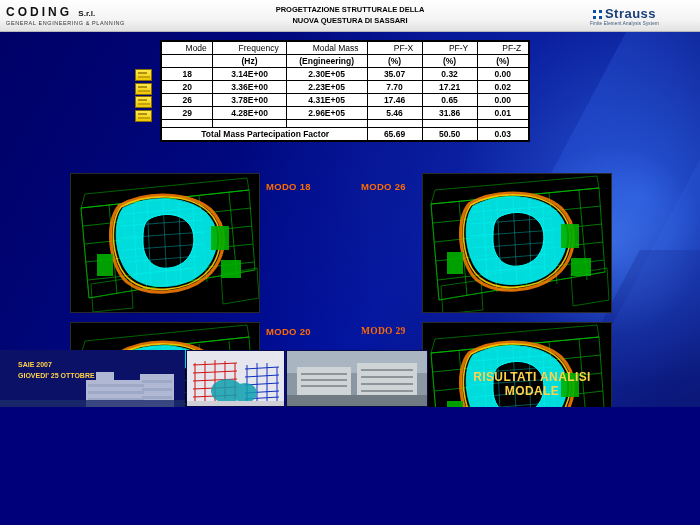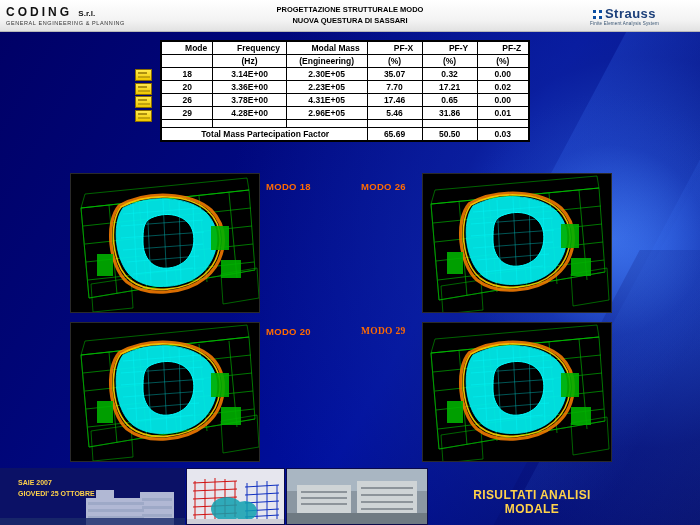--- a/index.html
+++ b/index.html
@@ -5,21 +5,21 @@
   * { box-sizing: border-box; }
   html, body { margin:0; padding:0; }
   body {
     width:700px; height:525px;
     font-family:"Liberation Sans", sans-serif;
     background:#00007a;
     overflow:hidden;
     position:relative;
   }
   #slide {
-    position:absolute; left:0; top:0; width:700px; height:525px;
+    position:absolute; left:0; top:0; width:700px; height:407px;
     background:
       radial-gradient(circle at 92% 48%, rgba(40,90,220,0.95) 0%, rgba(20,45,160,0.5) 28%, rgba(0,0,110,0) 60%),
       linear-gradient(120deg, #000065 0%, #00087f 35%, #0010a0 60%, #000a78 80%, #000050 100%);
     overflow:hidden;
   }
   
   .band {
     position:absolute;
     background:linear-gradient(90deg, rgba(60,120,255,0.35), rgba(10,30,140,0.05));
     transform:skewX(-28deg);
@@ -83,21 +83,21 @@
     font-size:8.5px; color:#000;
   }
   table.modal td, table.modal th {
     border:1px solid #000;
     text-align:center;
     padding:1px 2px;
     height:13px;
     font-weight:bold;
     white-space:nowrap;
   }
-  table.modal th { font-weight:bold;padding-left:20px; }
+  table.modal th { font-weight:normal;padding-left:20px; }
   table.modal tr.unit td { }
   table.modal tr.spacer td { border-left:1px solid #000; border-right:1px solid #000; border-top:1px solid #000; border-bottom:1px solid #000; height:8px; }
   .total-label { text-align:left; padding-left:4px !important; }
 
   
   .folders {
     position:absolute; left:135px; top:69px; width:20px;
   }
   .folder {
     width:17px; height:12px; margin-bottom:1.5px;
@@ -167,21 +167,21 @@
 
   <div class="header">
     <div class="logo-left">
       <div class="brand">
         <span>CODING</span>
         <span class="srl">S.r.l.</span>
       </div>
       <div class="tag">GENERAL ENGINEERING &amp; PLANNING</div>
     </div>
     <div class="header-title">
-      <div>PROGETTAZIONE STRUTTURALE MODO</div>
+      <div>PROGETTAZIONE STRUTTURALE DELLA</div>
       <div>NUOVA QUESTURA DI SASSARI</div>
     </div>
     <div class="logo-right">
       <div>
         <span class="sq"></span><span class="name">Strauss</span>
       </div>
       <div class="sub">Finite Element Analysis System</div>
     </div>
   </div>
 

